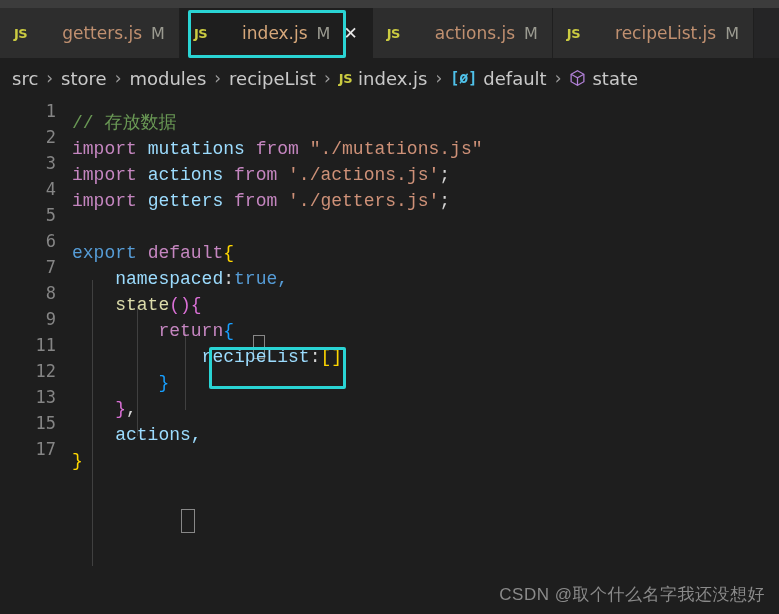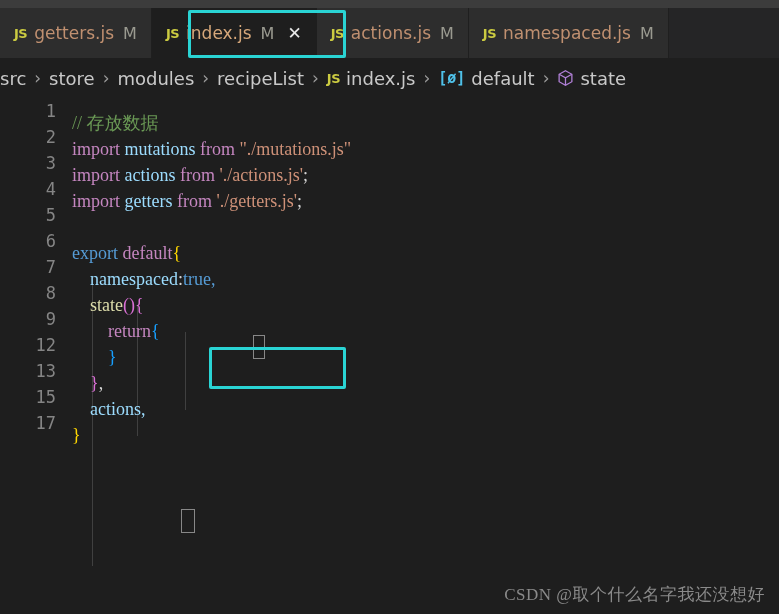--- a/index.html
+++ b/index.html
@@ -58,20 +58,21 @@
     font-family: "DejaVu Sans", sans-serif;
     font-weight: bold;
     font-size: 13px;
     color: #cbcb41;
     letter-spacing: -0.5px;
   }
   .tab-label {
     font-family: "DejaVu Sans", sans-serif;
     font-size: 17px;
     color: #c09070;
+    margin-left: 28px;
   }
   .tab.active .tab-label { color: #d6a77a; }
   .tab-dirty {
     font-family: "DejaVu Sans", sans-serif;
     font-size: 16px;
     color: #9a9a90;
     margin-left: 2px;
   }
   .tab-close {
     font-family: "DejaVu Sans", sans-serif;
@@ -91,21 +92,21 @@
   }
 
   
   .breadcrumb {
     position: absolute;
     top: 58px; left: 0;
     width: 779px; height: 40px;
     background: #1e1e1e;
     display: flex;
     align-items: center;
-    padding-left: 0;
+    padding-left: 12px;
     gap: 0px;
   }
   .crumb {
     font-family: "DejaVu Sans", sans-serif;
     font-size: 18px;
     color: #c9c9c9;
     display: flex;
     align-items: center;
     gap: 6px;
     cursor: pointer;
@@ -155,21 +156,21 @@
     font-family: "DejaVu Sans Mono", monospace;
     font-size: 17px;
     color: #858585;
     line-height: 26px;
     user-select: none;
   }
   .line.cur .gutter { color: #c6c6c6; }
 
   .code {
     flex: 1 1 auto;
-    font-family: Liberation Serif, serif;
+    font-family: Liberation Mono, monospace;
     font-size: 18px;
     line-height: 26px;
     white-space: pre;
     color: #d4d4d4;
     position: relative;
     margin-top: 24px;
   }
 
   
   .dirty-mark {
@@ -214,21 +215,21 @@
   .t-punct    { color: #d4d4d4; }
   .t-brk-y    { color: #ffd700; }
   .t-brk-p    { color: #da70d6; }
   .t-brk-b    { color: #179fff; }
 
   
   .watermark {
     position: absolute;
     right: 14px;
     bottom: 8px;
-    font-family: Liberation Serif, serif;
+    font-family: Liberation Sans, sans-serif;
     font-size: 17px;
     color: #8a8a8a;
     letter-spacing: 0.5px;
     user-select: none;
     margin-top: 16px;
   }
 </style>
 </head>
 <body>
 
@@ -248,21 +249,21 @@
         <span class="tab-dirty">M</span>
         <span class="tab-close">✕</span>
       </div>
       <div class="tab">
         <span class="tab-icon">JS</span>
         <span class="tab-label">actions.js</span>
         <span class="tab-dirty">M</span>
       </div>
       <div class="tab">
         <span class="tab-icon">JS</span>
-        <span class="tab-label">namespaced.js</span>
+        <span class="tab-label">recipeList.js</span>
         <span class="tab-dirty">M</span>
       </div>
     </div>
 
   <div class="breadcrumb" id="breadcrumb">
       <span class="crumb">
         <span>src</span>
       </span>
       <span class="crumb-sep">›</span>
       <span class="crumb">
@@ -335,20 +336,24 @@
       </div>
       <div class="line">
         <div class="gutter">8</div>
         <div class="code"><span class="t-func">    state</span><span class="t-brk-p">()</span><span class="t-brk-p">{</span></div>
       </div>
       <div class="line">
         <div class="gutter">9</div>
         <div class="code"><span class="t-keyword">        return</span><span class="t-brk-b">{</span></div>
       </div>
       <div class="line">
+        <div class="gutter">11</div>
+        <div class="code"><span class="t-var">            recipeList</span><span class="t-punct">:</span><span class="t-brk-y">[]</span></div>
+      </div>
+      <div class="line">
         <div class="gutter">12</div>
         <div class="code"><span class="t-brk-b">        }</span></div>
       </div>
       <div class="line">
         <div class="gutter">13</div>
         <div class="code"><span class="t-brk-p">    }</span><span class="t-punct">,</span></div>
       </div>
       <div class="line">
         <div class="gutter">15</div>
         <div class="code"><span class="t-var">    actions</span><span class="t-var">,</span></div>

